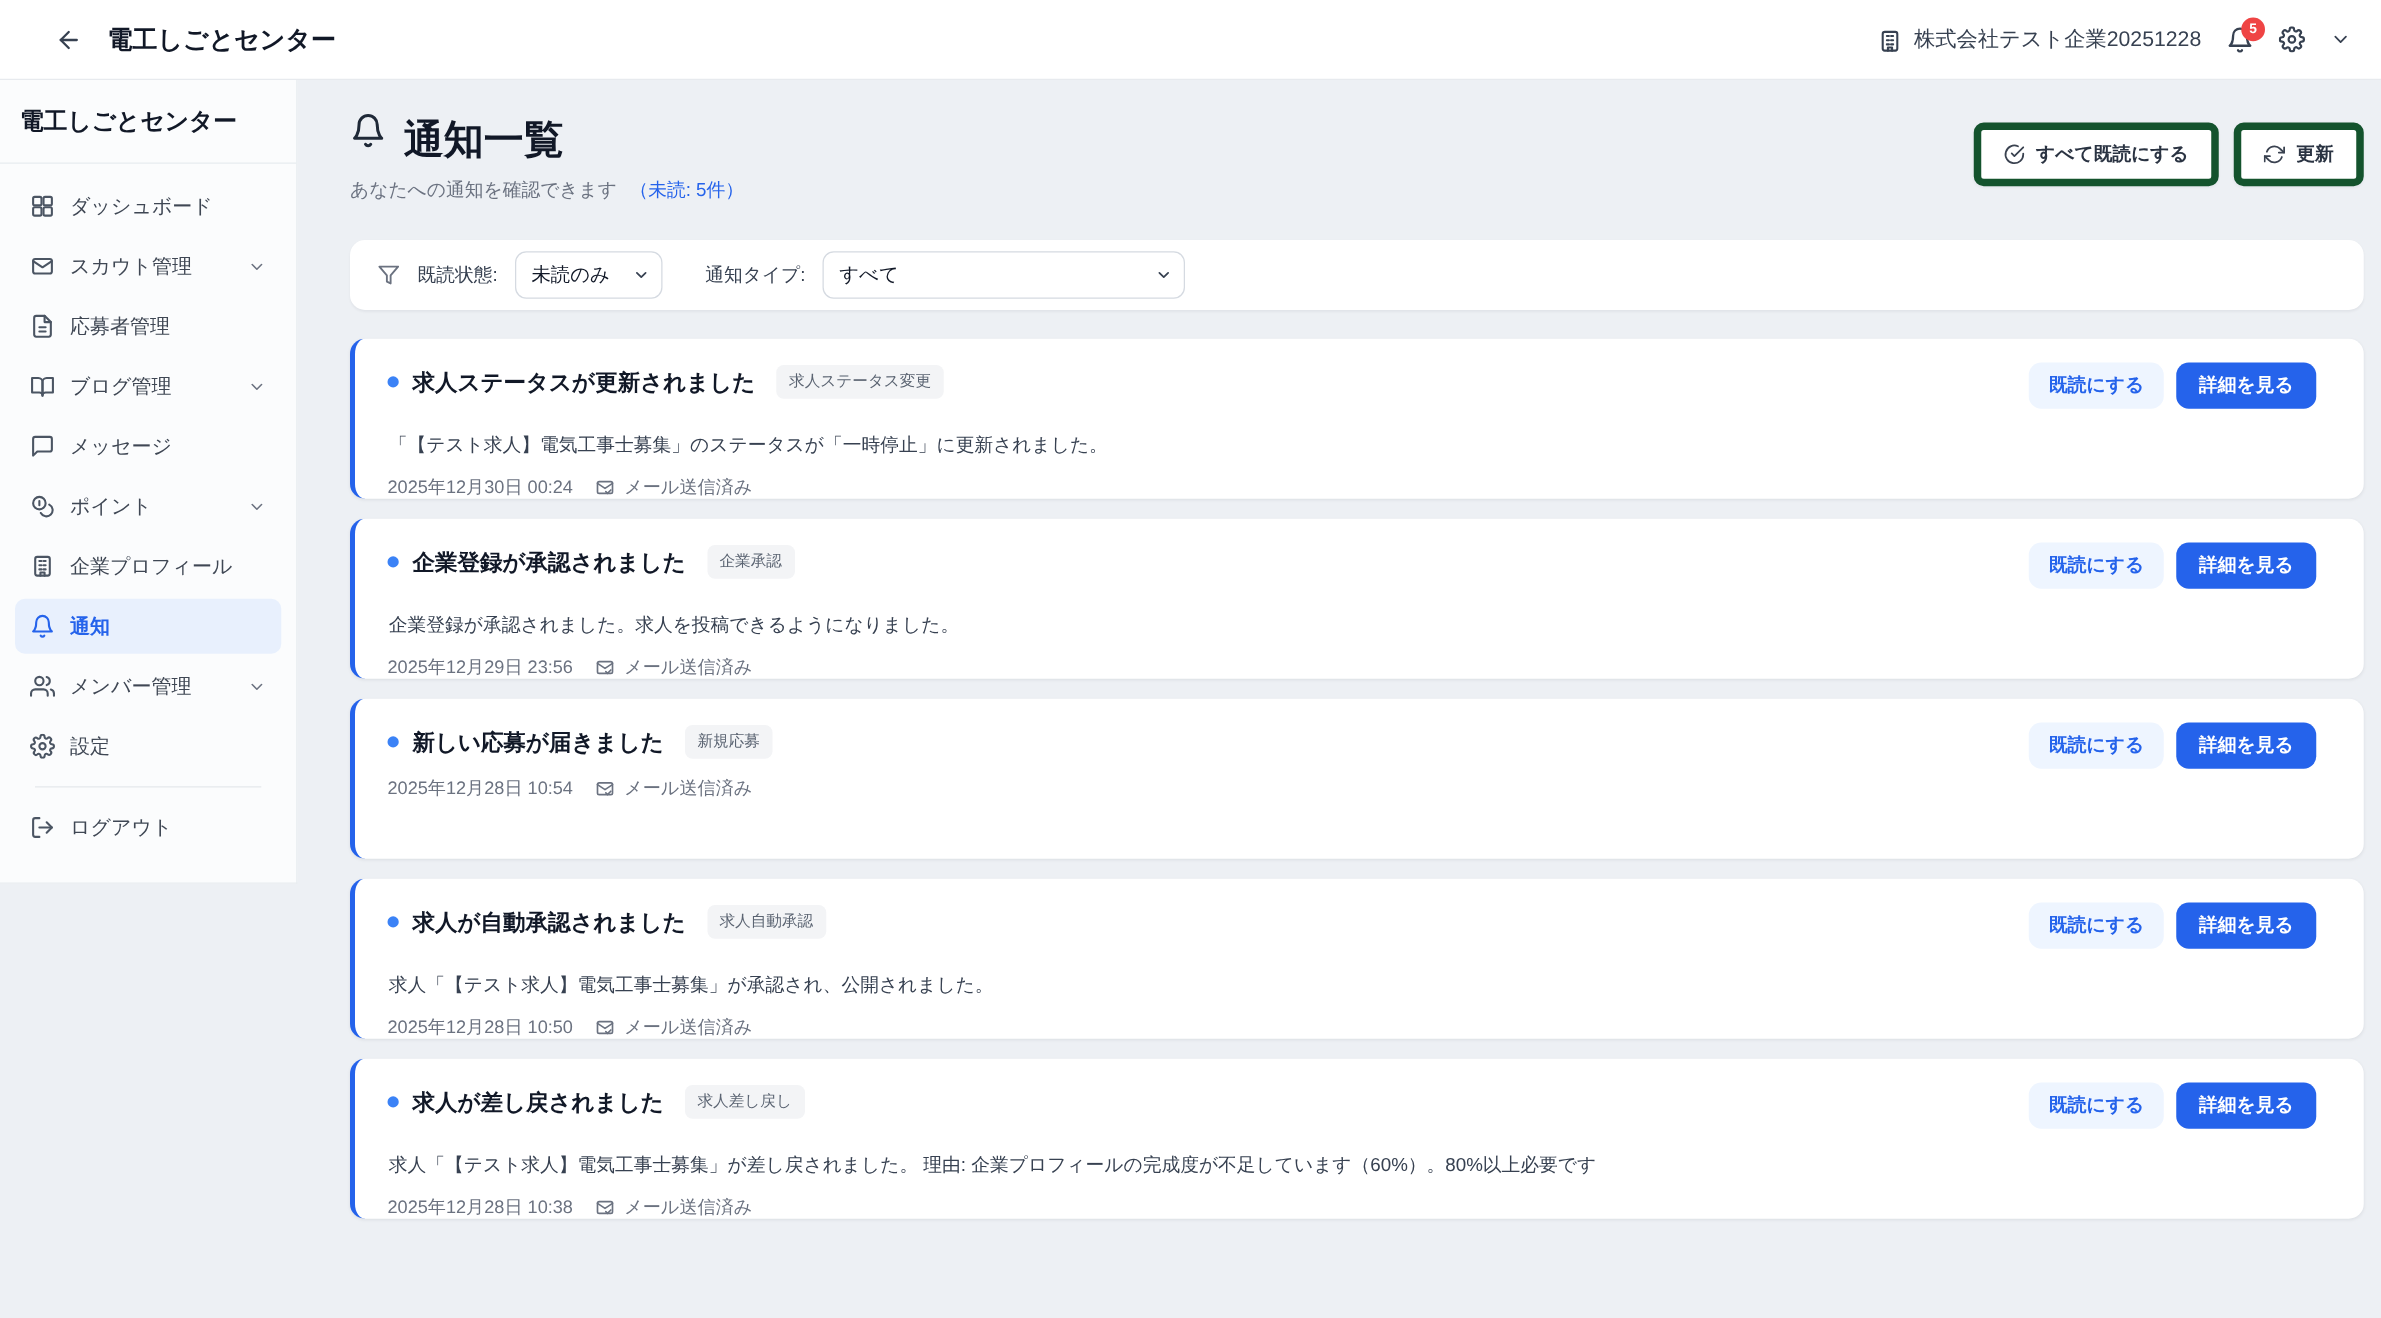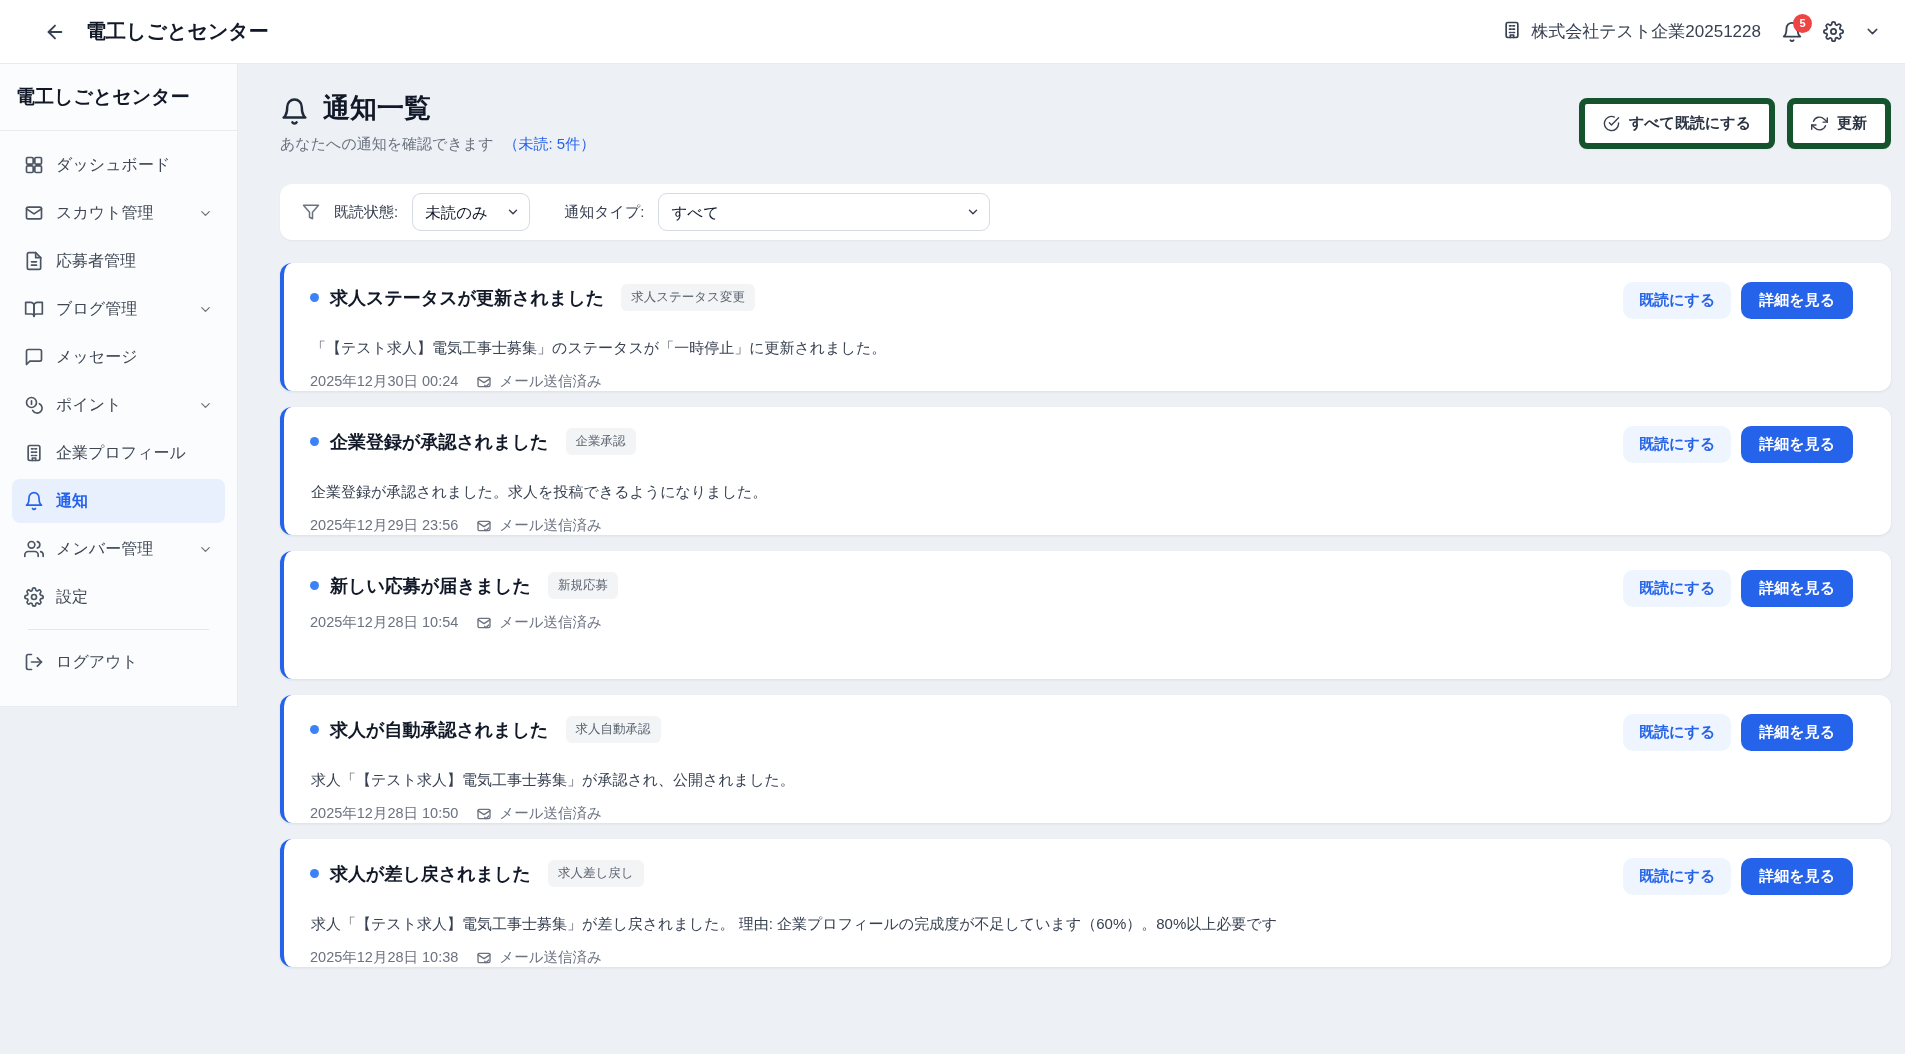--- a/index.html
+++ b/index.html
@@ -10,21 +10,21 @@
   }
   .ic { display:inline-block; vertical-align:middle; flex:none; }
 
   
   .topbar {
     height:64px; background:#ffffff; border-bottom:1px solid #e7eaee;
     display:flex; align-items:center; padding:0 24px 0 44px;
   }
   .topbar-title { font-size:20px; font-weight:700; margin-left:20px; color:#111827; }
   .topbar-right { margin-left:auto; display:flex; align-items:center; gap:20px; }
-  .company { display:flex; align-items:flex-start; gap:9px; color:#374151; font-size:17px; }
+  .company { display:flex; align-items:flex-end; gap:9px; color:#374151; font-size:17px; }
   .bell-wrap { position:relative; cursor:pointer; color:#374151; }
   .bell-badge {
     position:absolute; top:-7px; right:-9px; background:#ef4444; color:#fff;
     font-size:11px; font-weight:700; min-width:19px; height:19px; border-radius:10px;
     display:flex; align-items:center; justify-content:center; padding:0 4px;
   }
   .icon-btn { color:#374151; cursor:pointer; display:flex; align-items:center; }
 
   
   .layout { display:flex; height:990px; }
@@ -44,21 +44,21 @@
   }
   .nav-item .ic { color:#4b5563; }
   .nav-item .chev { margin-left:auto; color:#6b7280; }
   .nav-item.active { background:#e8f0fd; color:#2563eb; font-weight:700; }
   .nav-item.active .ic { color:#2563eb; }
   .side-divider { border-top:1px solid #e5e7eb; margin:10px 16px; }
 
   
   .main { flex:1; padding:26px 14px 0 42px; overflow:hidden; }
   .page-header { display:flex; align-items:flex-start; justify-content:space-between; }
-  .page-title { display:flex; align-items:flex-end; gap:14px; font-size:27px; font-weight:700; color:#111827; }
+  .page-title { display:flex; align-items:flex-start; gap:14px; font-size:32px; font-weight:700; color:#111827; }
   .page-title .ic { color:#1f2937; }
   .page-subtitle { margin-top:9px; font-size:15px; color:#6b7280; }
   .unread-note { color:#2563eb; margin-left:10px; }
   .header-actions { display:flex; gap:12px; margin-top:8px; }
   .btn-outline {
     display:flex; align-items:center; gap:9px; background:#fff; border:6px solid #14532d;
     border-radius:8px; padding:10px 18px; font-size:15px; color:#2a3342; cursor:pointer;
     box-shadow:0 1px 2px rgba(16,24,40,.04); font-family:inherit;font-weight:bold;
   }
   .btn-outline .ic { color:#3a4250; }
@@ -72,21 +72,21 @@
   .filter-card .funnel { color:#6b7280; }
   .filter-label { font-size:15px; color:#374151; }
   .select-wrap { position:relative; display:inline-block; }
   .select-wrap select {
     appearance:none; -webkit-appearance:none; height:38px; border:1px solid #d5dae1;
     border-radius:9px; background:#fff; font-size:15.5px; color:#111827;
     padding:0 32px 0 12px; font-family:inherit; cursor:pointer;
   }
   .select-wrap .sel-chev { position:absolute; right:10px; top:50%; transform:translateY(-50%); color:#374151; pointer-events:none; }
   .sel-status select { width:118px; }
-  .sel-type select { width:332px; }
+  .sel-type select { width:290px; }
   .filter-gap { width:6px; }
 
   
   .notif-list { margin-top:23px; }
   .notif-card {
     position:relative; background:#fff; border-radius:12px; border-left:4px solid #2563eb;
     box-shadow:0 1px 3px rgba(16,24,40,.08); height:128px; padding:21px 26px;
     margin-bottom:16px;
   }
   .notif-title-row { display:flex; align-items:center; gap:11px; }

